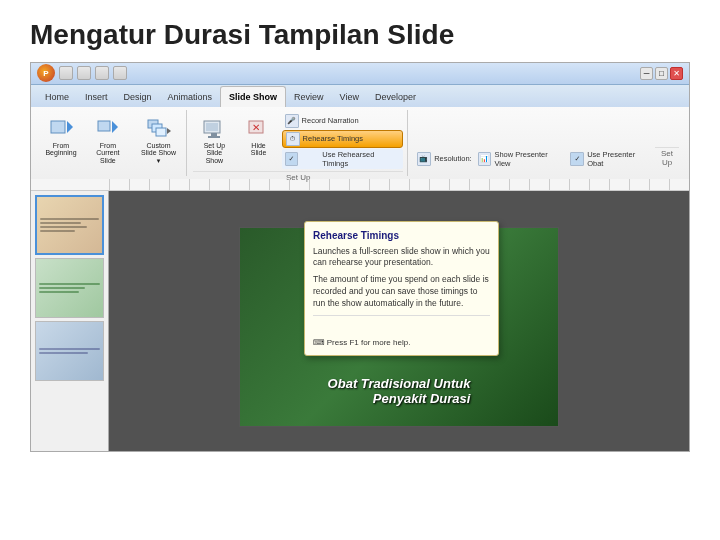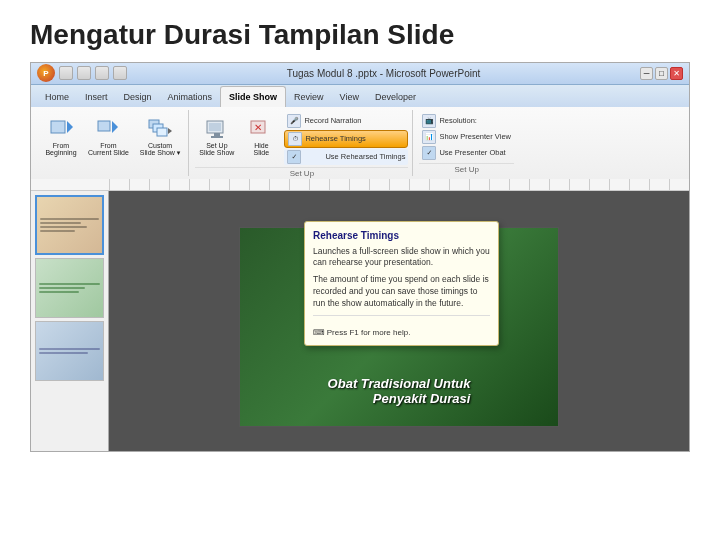--- a/index.html
+++ b/index.html
@@ -205,23 +205,24 @@
       border-radius: 3px;
     }
     .btn-checked {
       background: #e8f0fb;
       gap: 24px;
     }
 
     
     .ribbon-right-group {
       display: flex;
-      flex-direction: column;
+      flex-direction: row;
       padding: 3px 4px;
       min-width: 90px;
+      margin-top: 32px;
     }
     .ribbon-right-group .small-btn {
       font-size: 7.5px;
     }
     .ribbon-right-label {
       font-size: 8px;
       color: #666;
       text-align: center;
       border-top: 1px solid #ddd;
       margin-top: 2px;
@@ -350,21 +351,21 @@
     .tooltip-body {
       font-size: 8.5px;
       color: #333;
       line-height: 1.4;
       margin-bottom: 5px;
     }
     .tooltip-footer {
       font-size: 8px;
       color: #333;
       border-top: 1px solid #ddd;
-      padding-top: 12px;
+      padding-top: 22px;
     }
 
     
     .ruler-h {
       height: 12px;
       background: #f5f5f5;
       border-bottom: 1px solid #ccc;
       display: flex;
       align-items: center;
       overflow: hidden;
@@ -391,21 +392,20 @@
 <div class="screenshot-container">
 
   <div class="title-bar">
     <div class="title-bar-left">
       <div class="office-btn">P</div>
       <div class="toolbar-btn"></div>
       <div class="toolbar-btn"></div>
       <div class="toolbar-btn"></div>
       <div class="toolbar-btn"></div>
     </div>
-    <div class="title-bar-title">Tugas Modul 8 .pptx - Microsoft PowerPoint</div>
     <div class="title-bar-controls">
       <div class="win-btn win-btn-min">─</div>
       <div class="win-btn win-btn-max">□</div>
       <div class="win-btn win-btn-close">✕</div>
     </div>
   </div>
 
   <div class="ribbon-tabs">
     <div class="ribbon-tab">Home</div>
     <div class="ribbon-tab">Insert</div>

